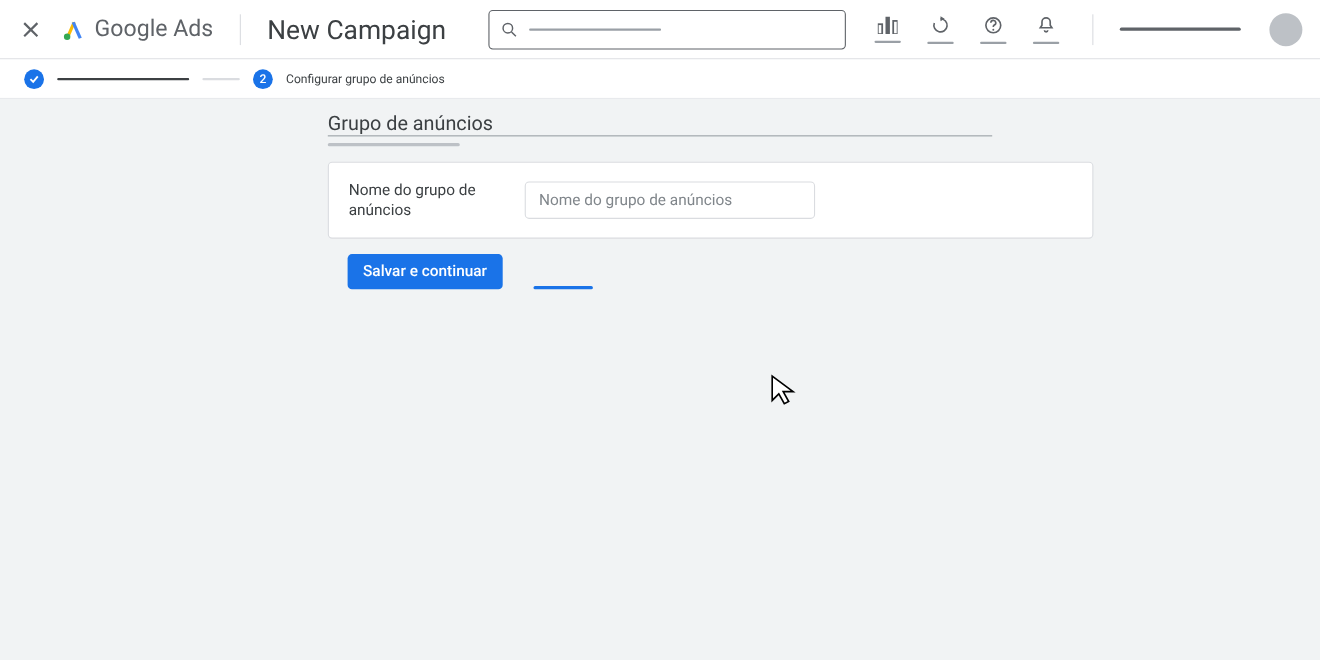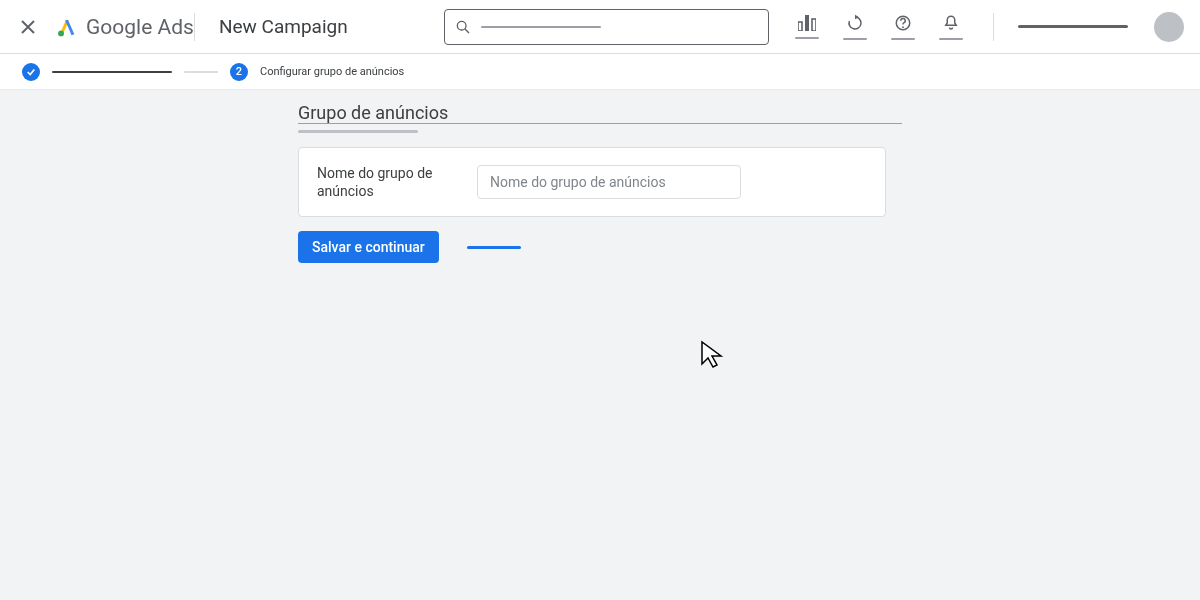--- a/index.html
+++ b/index.html
@@ -28,38 +28,39 @@
       cursor: pointer;
       margin-right: 16px;
       display: flex;
       align-items: center;
       justify-content: center;
     }
     .logo-group {
       display: flex;
       align-items: center;
       gap: 8px;
+      margin-right: 24px;
     }
     .logo-svg {
       width: 22px;
       height: 22px;
     }
     .google-ads-text {
       font-size: 21px;
       color: #5f6368;
       font-weight: 400;
     }
     .vdivider {
       width: 1px;
       height: 28px;
       background: #dadce0;
       margin-right: 24px;
     }
     .campaign-title {
-      font-size: 19px;
+      font-size: 24px;
       color: #3c4043;
       font-weight: 400;
     }
     .header-spacer {
       flex: 1;
     }
     .search-box {
       width: 325px;
       height: 36px;
       border: 1px solid #5f6368;
@@ -172,21 +173,21 @@
       margin-bottom: 6px;
     }
     .hr2 {
       width: 120px;
       height: 3px;
       background: #bdc1c6;
       border-radius: 2px;
       margin-bottom: 14px;
     }
     .card {
-      width: 588px;
+      width: 696px;
       background: #fff;
       border: 1px solid #dadce0;
       border-radius: 4px;
       padding: 16px 18px;
       display: flex;
       align-items: center;
       gap: 40px;
     }
     .card-label {
       font-size: 14px;
@@ -209,22 +210,23 @@
       width: 100%;
       font-size: 14px;
       color: #3c4043;
     }
     .input-wrap input::placeholder {
       color: #80868b;
     }
     .actions {
       margin-top: 14px;
       display: flex;
-      align-items: center;
+      align-items: flex-end;
       gap: 28px;
+      margin-left: 18px;
     }
     .primary-btn {
       background: #1a73e8;
       color: #fff;
       border: none;
       border-radius: 4px;
       font-size: 14px;
       font-weight: 500;
       padding: 8px 14px;
       cursor: pointer;

